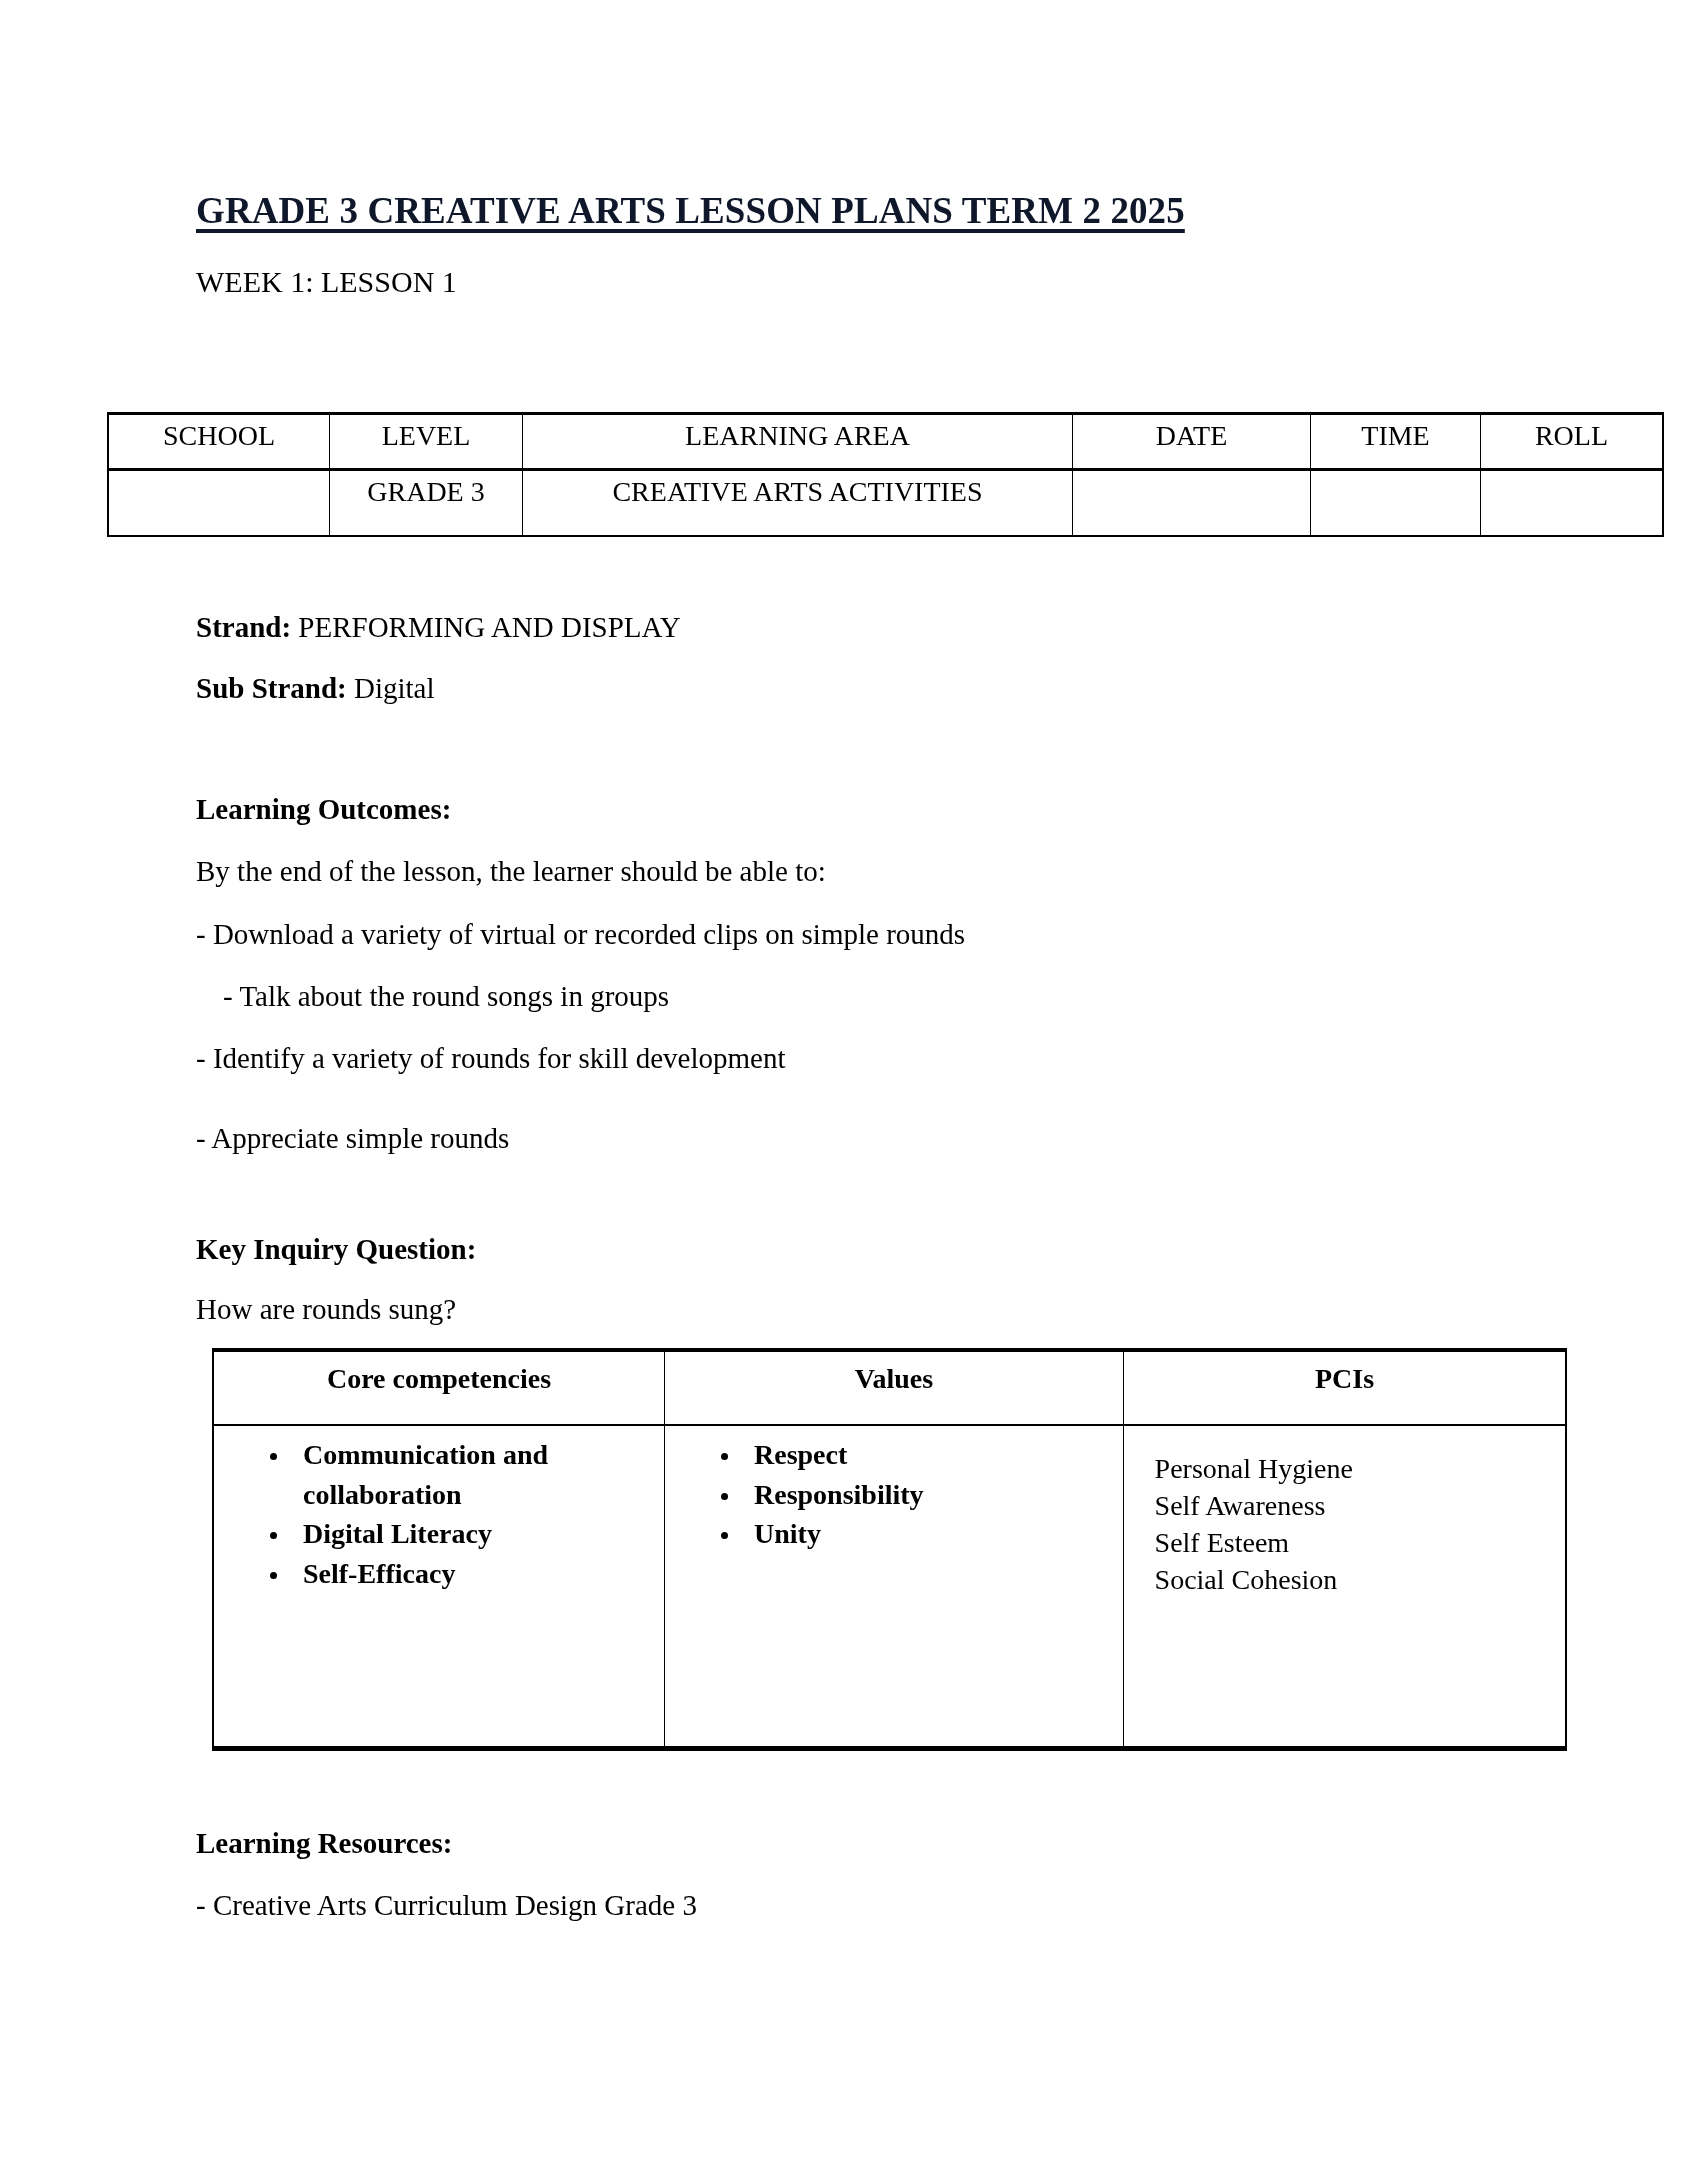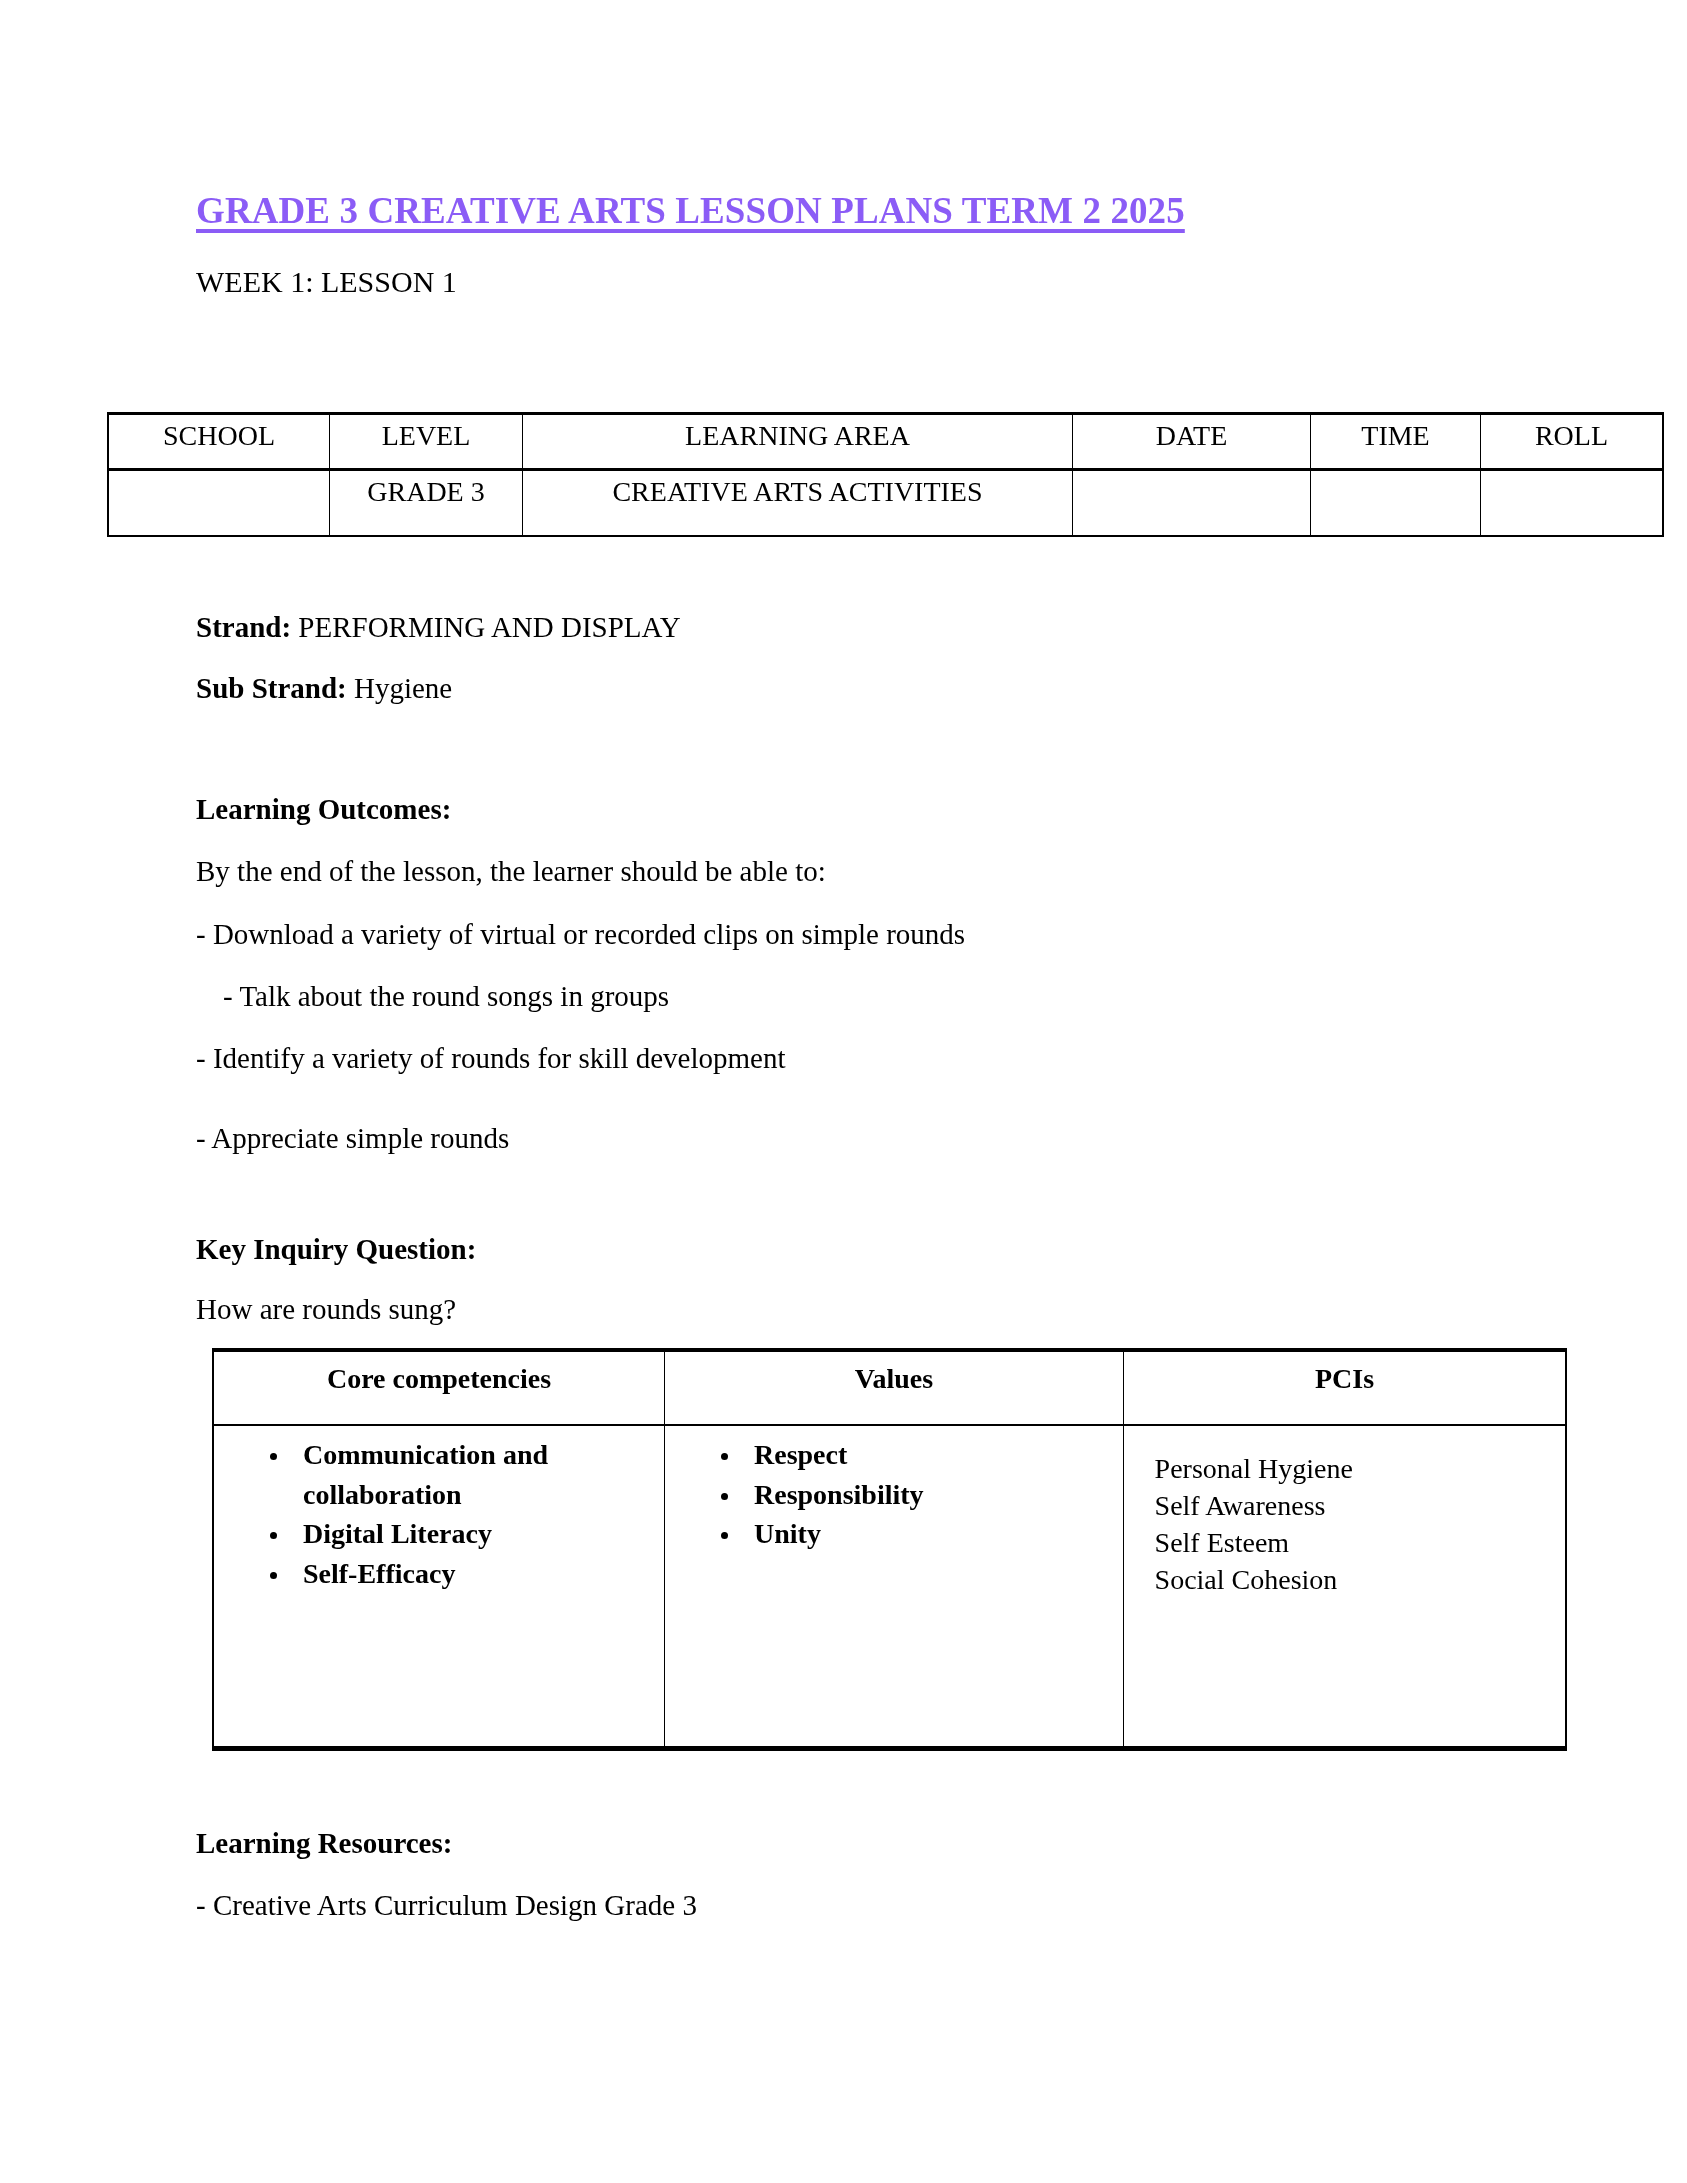--- a/index.html
+++ b/index.html
@@ -18,21 +18,21 @@
     overflow: hidden;
   }
 
   
   .doc-title {
     position: absolute;
     left: 196px;
     top: 189px;
     font-size: 37px;
     font-weight: bold;
-    color: #8b5cf6;
+    color: #0f172a;
     text-decoration: underline;
     text-decoration-thickness: 4px;
     text-underline-offset: 6px;
     letter-spacing: 0.1px;
     white-space: nowrap;
   }
   .week-line {
     position: absolute;
     left: 196px;
     top: 265px;
@@ -169,21 +169,21 @@
   </tbody>
     </table>
 
   <div class="body-line" style="top:613px;">
     <b>Strand:</b> 
     <span>PERFORMING AND DISPLAY</span>
   </div>
 
   <div class="body-line" style="top:674px;">
     <b>Sub Strand:</b> 
-    <span>Hygiene</span>
+    <span>Digital</span>
   </div>
 
   <div class="body-line bold-head" style="top:795px;">Learning Outcomes:</div>
   <div class="body-line" style="top:857px;">By the end of the lesson, the learner should be able to:</div>
   <div class="body-line" style="top:920px;">- Download a variety of virtual or recorded clips on simple rounds</div>
   <div class="body-line" style="top:982px;margin-left:27px;">- Talk about the round songs in groups</div>
   <div class="body-line" style="top:1044px;">- Identify a variety of rounds for skill development</div>
   <div class="body-line" style="top:1124px;">- Appreciate simple rounds</div>
 
   <div class="body-line bold-head" style="top:1235px;">Key Inquiry Question:</div>

